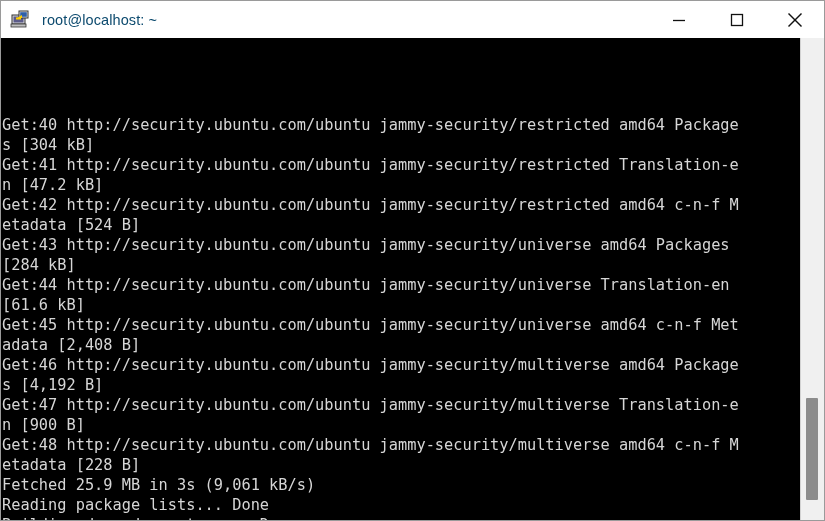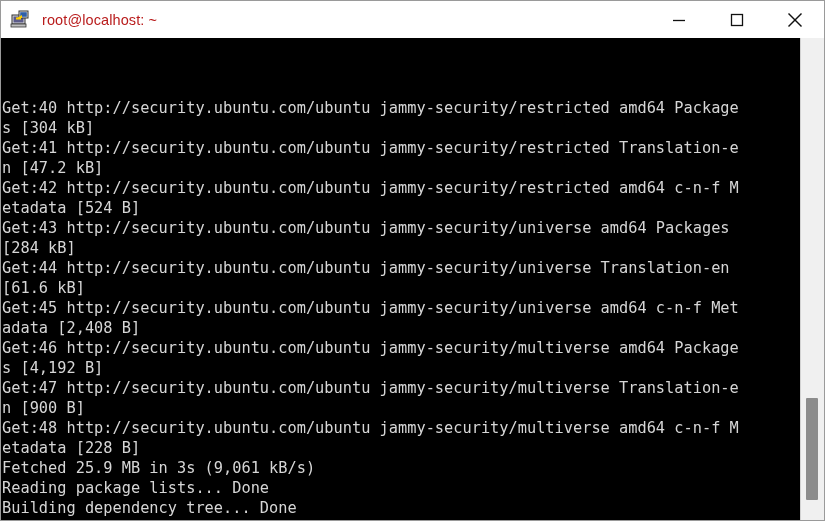--- a/index.html
+++ b/index.html
@@ -41,21 +41,21 @@
     height: 22px;
     margin-left: 9px;
     flex: 0 0 22px;
     position: relative;
   }
   #title-icon svg { display: block; }
 
   #title-text {
     margin-left: 10px;
     font-size: 14.5px;
-    color: #b91c1c;
+    color: #0c4a6e;
     white-space: nowrap;
     letter-spacing: 0.1px;
     font-family: "Liberation Sans", sans-serif;
   }
 
   #window-controls {
     position: absolute;
     right: 0;
     top: 0;
     height: 37px;
@@ -83,21 +83,21 @@
     min-height: 0;
   }
 
   #term {
     flex: 1 1 auto;
     background: #000000;
     color: #d4d4d4;
     font-family: "DejaVu Sans Mono", "Liberation Mono", monospace;
     font-size: 15.3px;
     line-height: 20px;
-    padding: 0 0 0 1px;
+    padding: 17px 0 0 1px;
     white-space: pre;
     overflow: hidden;
     box-sizing: border-box;
     letter-spacing: 0px;
     position: relative;
   }
 
   .tline {
     height: 20px;
     white-space: pre;

